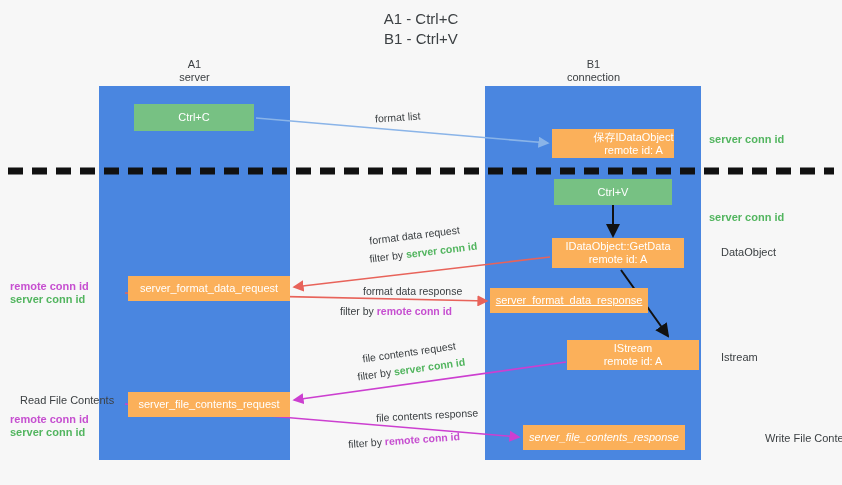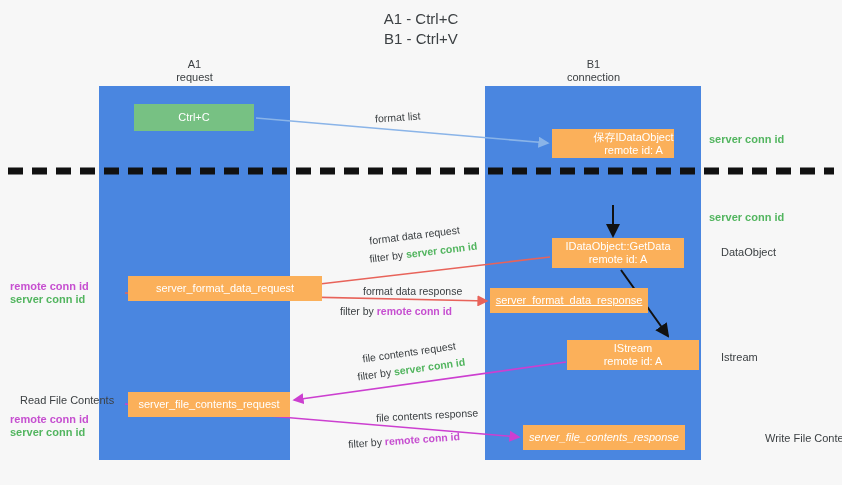--- a/index.html
+++ b/index.html
@@ -103,21 +103,21 @@
 </style>
 </head>
 <body>
 
 <div id="canvas">
 
   <div class="title">A1 - Ctrl+C
 B1 - Ctrl+V</div>
 
   <div class="lane-header" style="left:119px; top:58px; width:151px;">A1
-request</div>
+server</div>
   <div class="lane-header" style="left:518px; top:58px; width:151px;">B1
 connection</div>
 
   <div class="lane" id="lane-a1"></div>
   <div class="lane" id="lane-b1"></div>
 
   <svg id="svg-layer" viewBox="0 0 842 485">
     <defs>
       <marker id="ah-blue" markerWidth="7" markerHeight="7" refX="6" refY="3.5" orient="auto">
         <path d="M0,0 L7,3.5 L0,7 z" fill="#8ab4e8"></path>
@@ -145,27 +145,28 @@
 
     <line x1="125" y1="293" x2="487" y2="301" stroke="#e8635a" stroke-width="1.6" marker-end="url(#ah-red)"></line>
 
     <line x1="566" y1="362" x2="294" y2="400" stroke="#cc3fd0" stroke-width="1.6" marker-end="url(#ah-magenta)"></line>
 
     <line x1="125" y1="404" x2="519" y2="437" stroke="#cc3fd0" stroke-width="1.6" marker-end="url(#ah-magenta)"></line>
   </svg>
 
   <div class="box green" style="left:134px; top:104px; width:120px; height:27px;">Ctrl+C</div>
 
-  <div class="box orange" style="left:128px; top:276px; width:194px; height:25px;">server_format_data_request</div>
+  <div class="box orange" style="left:128px; top:276px; width:162px; height:25px;">server_format_data_request</div>
 
   <div class="box orange" style="left:128px; top:392px; width:162px; height:25px;">server_file_contents_request</div>
 
   <div class="box orange" style="left:552px; top:129px; width:122px; height:29px;padding-left:41px;">保存IDataObject
 remote id: A</div>
 
+  <div class="box green" style="left:554px; top:179px; width:118px; height:26px;">Ctrl+V</div>
 
   <div class="box orange" style="left:552px; top:238px; width:132px; height:30px;">IDataObject::GetData
 remote id: A</div>
 
   <div class="box orange" style="left:490px; top:288px; width:158px; height:25px;text-decoration:underline;">server_format_data_response</div>
 
   <div class="box orange" style="left:567px; top:340px; width:132px; height:30px;">IStream
 remote id: A</div>
 
   <div class="box orange" style="left:523px; top:425px; width:162px; height:25px;font-style:italic;">server_file_contents_response</div>

